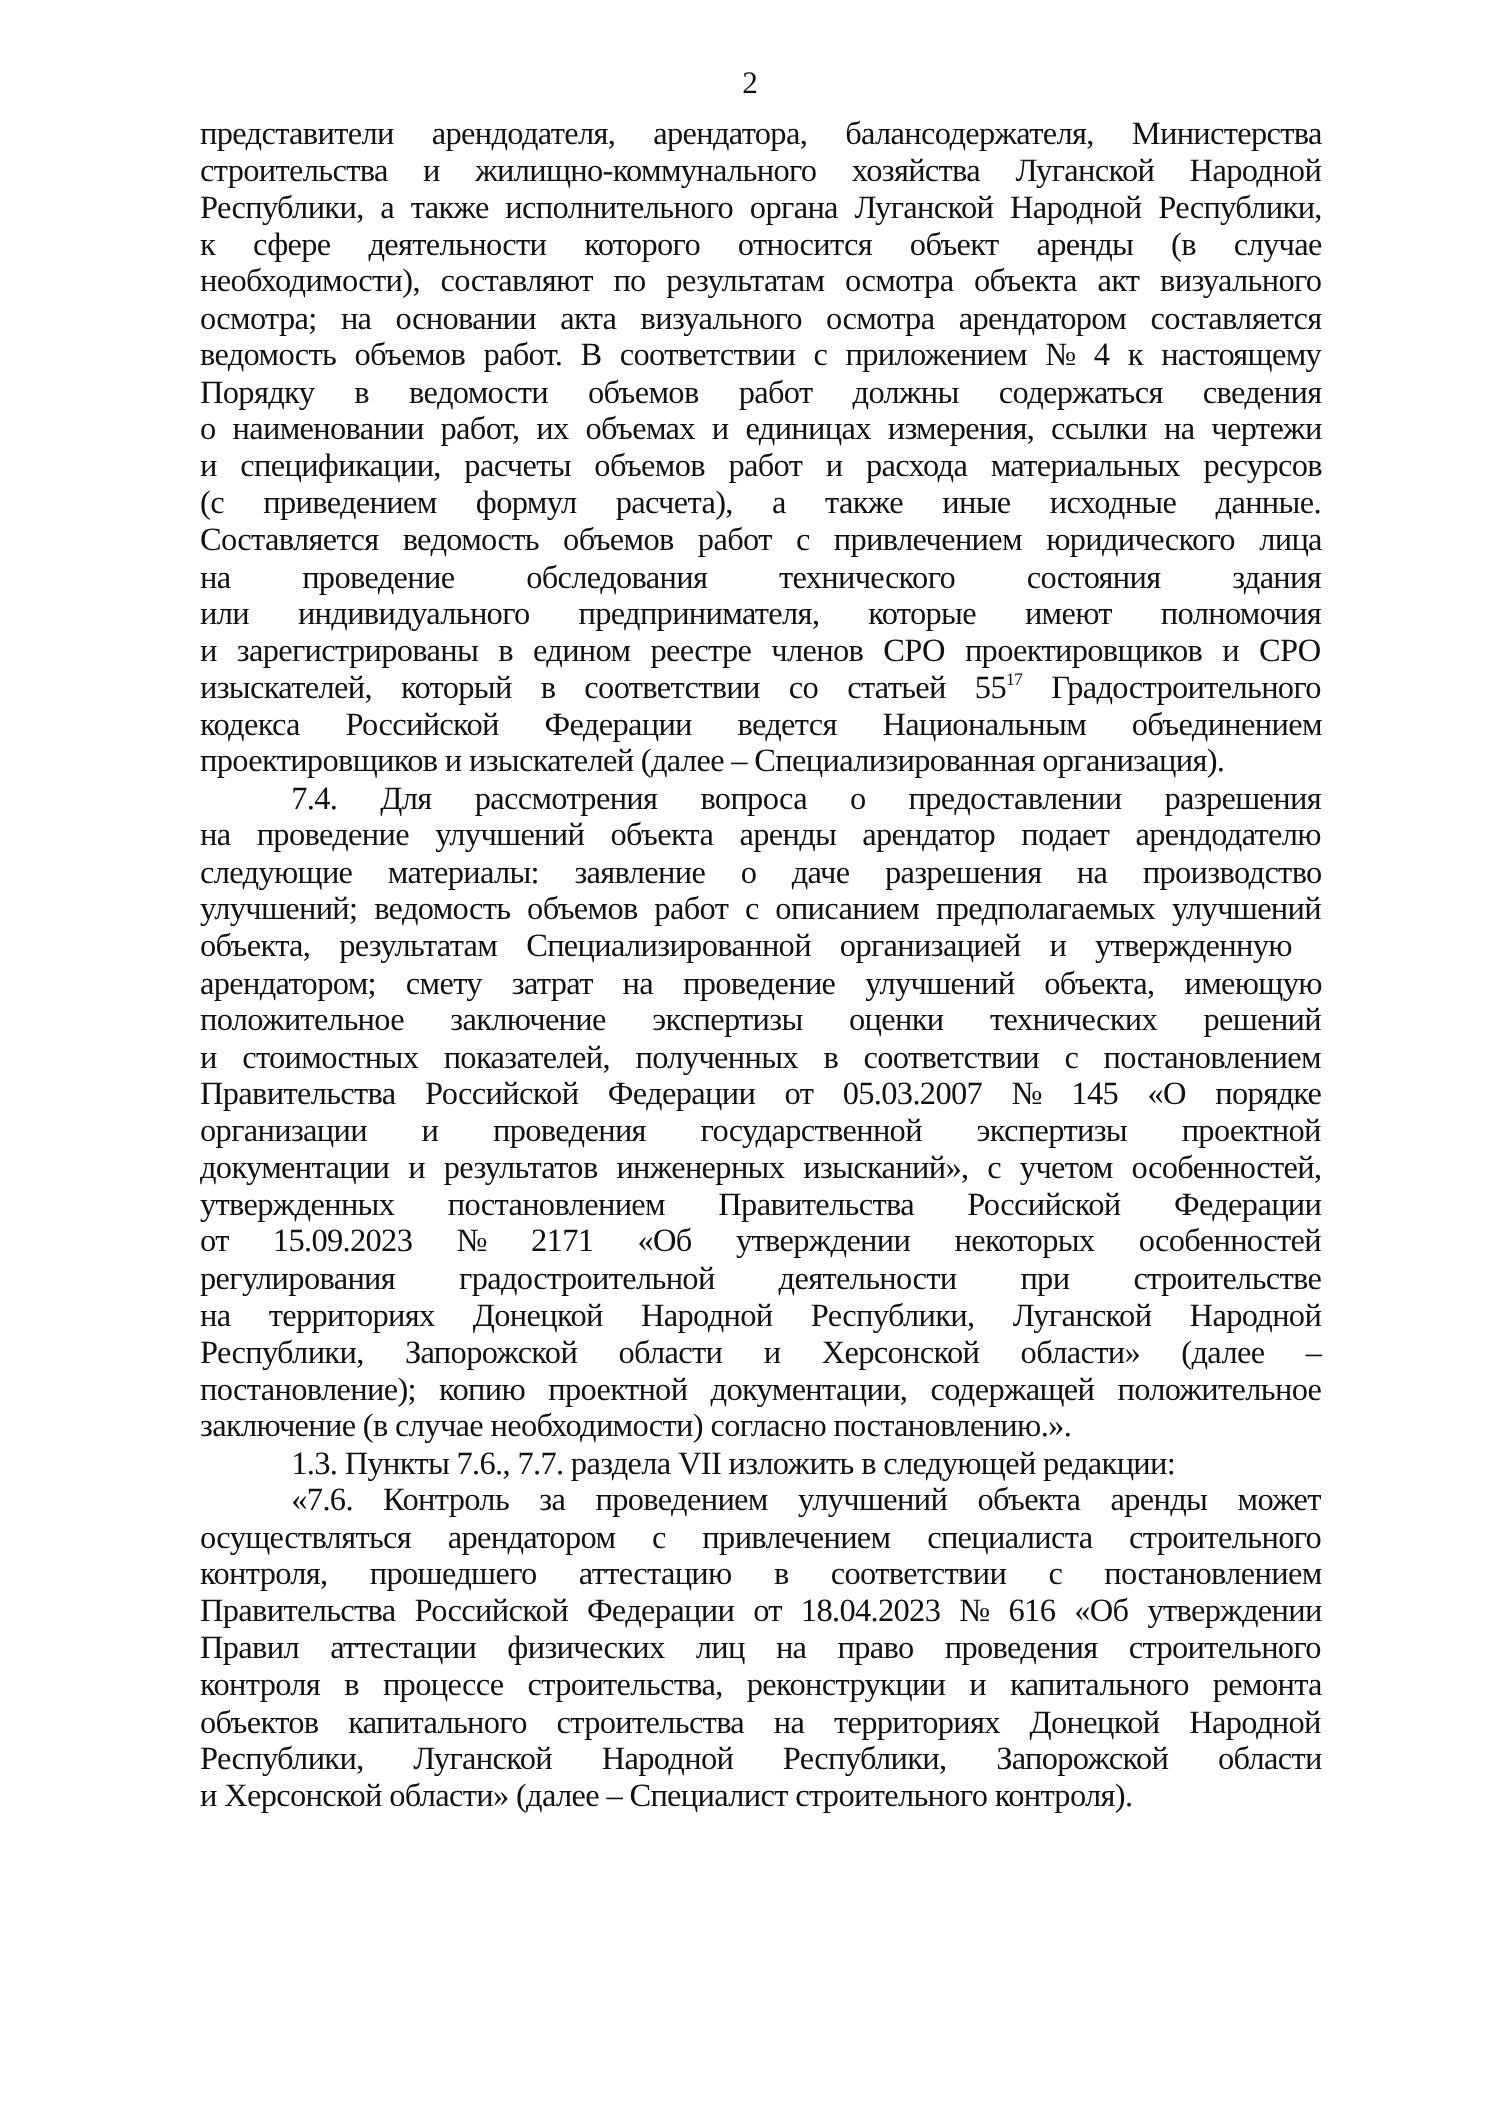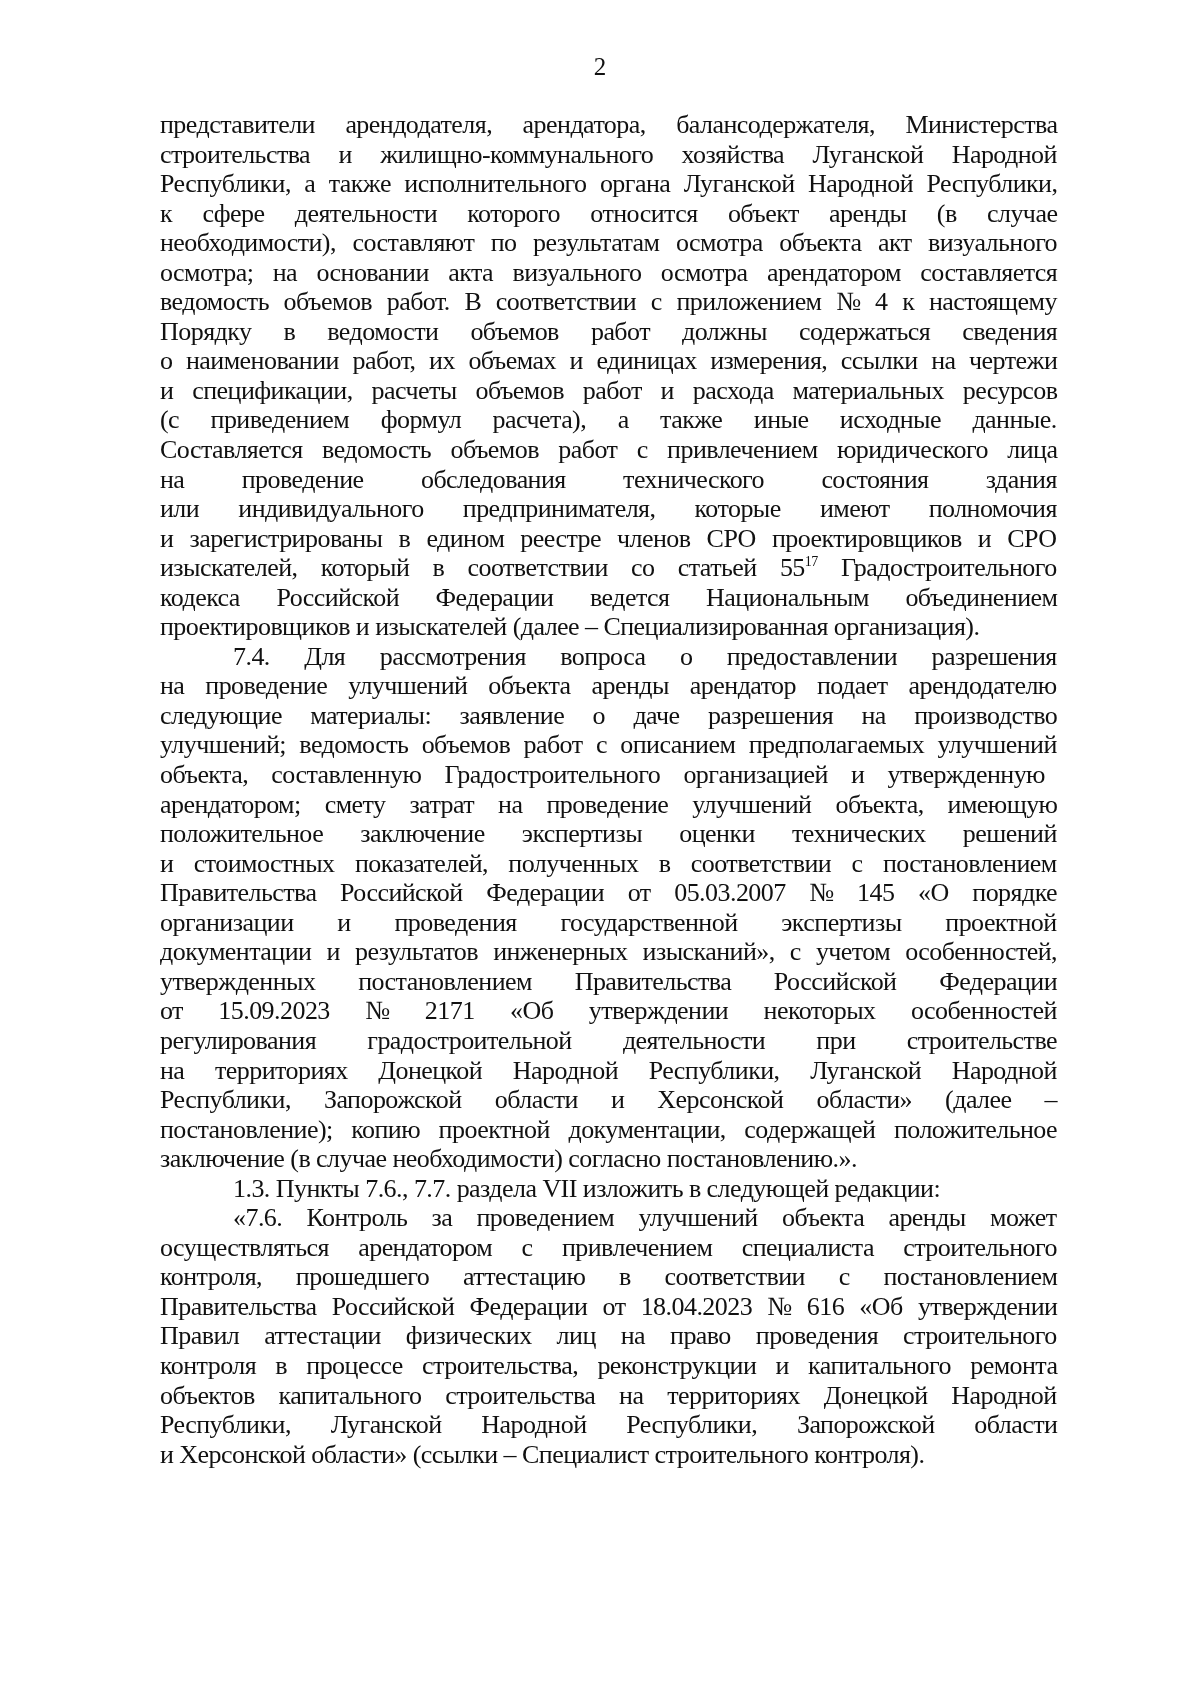--- a/index.html
+++ b/index.html
@@ -19,21 +19,21 @@
       position: absolute;
       top: 52px;
       left: 0;
       width: 1200px;
       text-align: center;
       font-size: 25px;
       line-height: 30px;
     }
     .body-text {
       position: absolute;
-      top: 110px;
+      top: 92px;
       left: 160px;
       width: 897px;
     }
     .line {
       display: block;
       height: 29.55px;
       line-height: 29.55px;
       font-size: 26px;
       white-space: nowrap;
       text-align: justify;
@@ -77,21 +77,21 @@
     <div class="line" style="white-space: nowrap; display: block; width: 897px; word-spacing: 51.4px; text-align-last: left; text-align: left;"><span>на проведение обследования технического состояния здания</span></div>
     <div class="line" style="white-space: nowrap; display: block; width: 897px; word-spacing: 33.2px; text-align-last: left; text-align: left;"><span>или индивидуального предпринимателя, которые имеют полномочия</span></div>
     <div class="line" style="white-space: nowrap; display: block; width: 897px; word-spacing: 10.11px; text-align-last: left; text-align: left;"><span>и зарегистрированы в едином реестре членов СРО проектировщиков и СРО</span></div>
     <div class="line" style="white-space: nowrap; display: block; width: 897px; word-spacing: 17.29px; text-align-last: left; text-align: left;"><span>изыскателей, который в соответствии со статьей 55</span><sup>17</sup><span> Градостроительного</span></div>
     <div class="line" style="white-space: nowrap; display: block; width: 897px; word-spacing: 30.6px; text-align-last: left; text-align: left;"><span>кодекса Российской Федерации ведется Национальным объединением</span></div>
     <div class="line last" style="white-space: nowrap; display: block; width: 897px;"><span>проектировщиков и изыскателей (далее – Специализированная организация).</span></div>
     <div class="line" style="white-space: nowrap; display: block; width: 897px; word-spacing: 28.5px; text-align-last: left; text-align: left;"><span class="indent"></span><span>7.4. Для рассмотрения вопроса о предоставлении разрешения</span></div>
     <div class="line" style="white-space: nowrap; display: block; width: 897px; word-spacing: 15px; text-align-last: left; text-align: left;"><span>на проведение улучшений объекта аренды арендатор подает арендодателю</span></div>
     <div class="line" style="white-space: nowrap; display: block; width: 897px; word-spacing: 22.43px; text-align-last: left; text-align: left;"><span>следующие материалы: заявление о даче разрешения на производство</span></div>
     <div class="line" style="white-space: nowrap; display: block; width: 897px; word-spacing: 7.43px; text-align-last: left; text-align: left;"><span>улучшений; ведомость объемов работ с описанием предполагаемых улучшений</span></div>
-    <div class="line" style="white-space: nowrap; display: block; width: 897px; word-spacing: 17.2px; text-align-last: left; text-align: left;"><span>объекта, составленную Градостроительного организацией и утвержденную</span></div>
+    <div class="line" style="white-space: nowrap; display: block; width: 897px; word-spacing: 17.2px; text-align-last: left; text-align: left;"><span>объекта, результатам Специализированной организацией и утвержденную</span></div>
     <div class="line" style="white-space: nowrap; display: block; width: 897px; word-spacing: 18px; text-align-last: left; text-align: left;"><span>арендатором; смету затрат на проведение улучшений объекта, имеющую</span></div>
     <div class="line" style="white-space: nowrap; display: block; width: 897px; word-spacing: 31.2px; text-align-last: left; text-align: left;"><span>положительное заключение экспертизы оценки технических решений</span></div>
     <div class="line" style="white-space: nowrap; display: block; width: 897px; word-spacing: 14.43px; text-align-last: left; text-align: left;"><span>и стоимостных показателей, полученных в соответствии с постановлением</span></div>
     <div class="line" style="white-space: nowrap; display: block; width: 897px; word-spacing: 17.63px; text-align-last: left; text-align: left;"><span>Правительства Российской Федерации от 05.03.2007 № 145 «О порядке</span></div>
     <div class="line" style="white-space: nowrap; display: block; width: 897px; word-spacing: 37.8px; text-align-last: left; text-align: left;"><span>организации и проведения государственной экспертизы проектной</span></div>
     <div class="line" style="white-space: nowrap; display: block; width: 897px; word-spacing: 9.14px; text-align-last: left; text-align: left;"><span>документации и результатов инженерных изысканий», с учетом особенностей,</span></div>
     <div class="line" style="white-space: nowrap; display: block; width: 897px; word-spacing: 36.75px; text-align-last: left; text-align: left;"><span>утвержденных постановлением Правительства Российской Федерации</span></div>
     <div class="line" style="white-space: nowrap; display: block; width: 897px; word-spacing: 29.43px; text-align-last: left; text-align: left;"><span>от 15.09.2023 № 2171 «Об утверждении некоторых особенностей</span></div>
     <div class="line" style="white-space: nowrap; display: block; width: 897px; word-spacing: 45.25px; text-align-last: left; text-align: left;"><span>регулирования градостроительной деятельности при строительстве</span></div>
     <div class="line" style="white-space: nowrap; display: block; width: 897px; word-spacing: 24.67px; text-align-last: left; text-align: left;"><span>на территориях Донецкой Народной Республики, Луганской Народной</span></div>
@@ -100,14 +100,14 @@
     <div class="line last" style="white-space: nowrap; display: block; width: 897px;"><span>заключение (в случае необходимости) согласно постановлению.».</span></div>
     <div class="line last" style="white-space: nowrap; display: block; width: 897px;"><span class="indent"></span><span>1.3. Пункты 7.6., 7.7. раздела VII изложить в следующей редакции:</span></div>
     <div class="line" style="white-space: nowrap; display: block; width: 897px; word-spacing: 18.29px; text-align-last: left; text-align: left;"><span class="indent"></span><span>«7.6. Контроль за проведением улучшений объекта аренды может</span></div>
     <div class="line" style="white-space: nowrap; display: block; width: 897px; word-spacing: 23.4px; text-align-last: left; text-align: left;"><span>осуществляться арендатором с привлечением специалиста строительного</span></div>
     <div class="line" style="white-space: nowrap; display: block; width: 897px; word-spacing: 27.83px; text-align-last: left; text-align: left;"><span>контроля, прошедшего аттестацию в соответствии с постановлением</span></div>
     <div class="line" style="white-space: nowrap; display: block; width: 897px; word-spacing: 9.25px; text-align-last: left; text-align: left;"><span>Правительства Российской Федерации от 18.04.2023 № 616 «Об утверждении</span></div>
     <div class="line" style="white-space: nowrap; display: block; width: 897px; word-spacing: 19px; text-align-last: left; text-align: left;"><span>Правил аттестации физических лиц на право проведения строительного</span></div>
     <div class="line" style="white-space: nowrap; display: block; width: 897px; word-spacing: 13.29px; text-align-last: left; text-align: left;"><span>контроля в процессе строительства, реконструкции и капитального ремонта</span></div>
     <div class="line" style="white-space: nowrap; display: block; width: 897px; word-spacing: 17.83px; text-align-last: left; text-align: left;"><span>объектов капитального строительства на территориях Донецкой Народной</span></div>
     <div class="line" style="white-space: nowrap; display: block; width: 897px; word-spacing: 33.8px; text-align-last: left; text-align: left;"><span>Республики, Луганской Народной Республики, Запорожской области</span></div>
-    <div class="line last" style="white-space: nowrap; display: block; width: 897px;"><span>и Херсонской области» (ссылки – Специалист строительного контроля).</span></div>
+    <div class="line last" style="white-space: nowrap; display: block; width: 897px;"><span>и Херсонской области» (далее – Специалист строительного контроля).</span></div>
   </div>
 
 </body></html>

